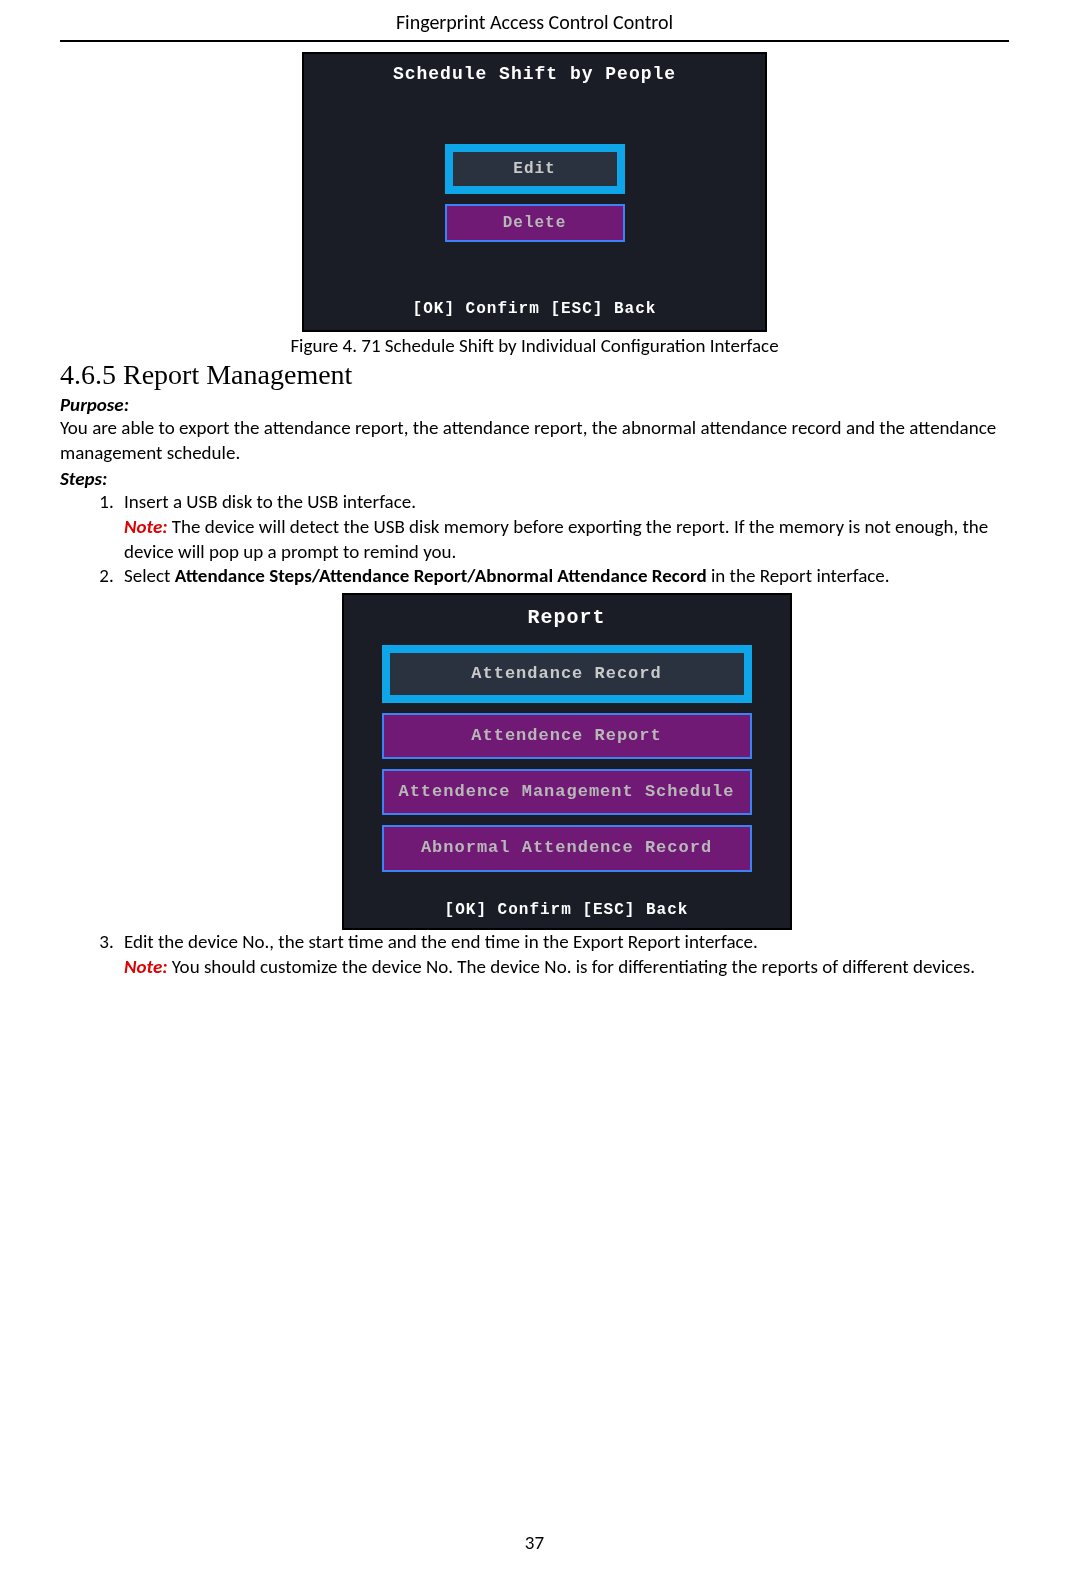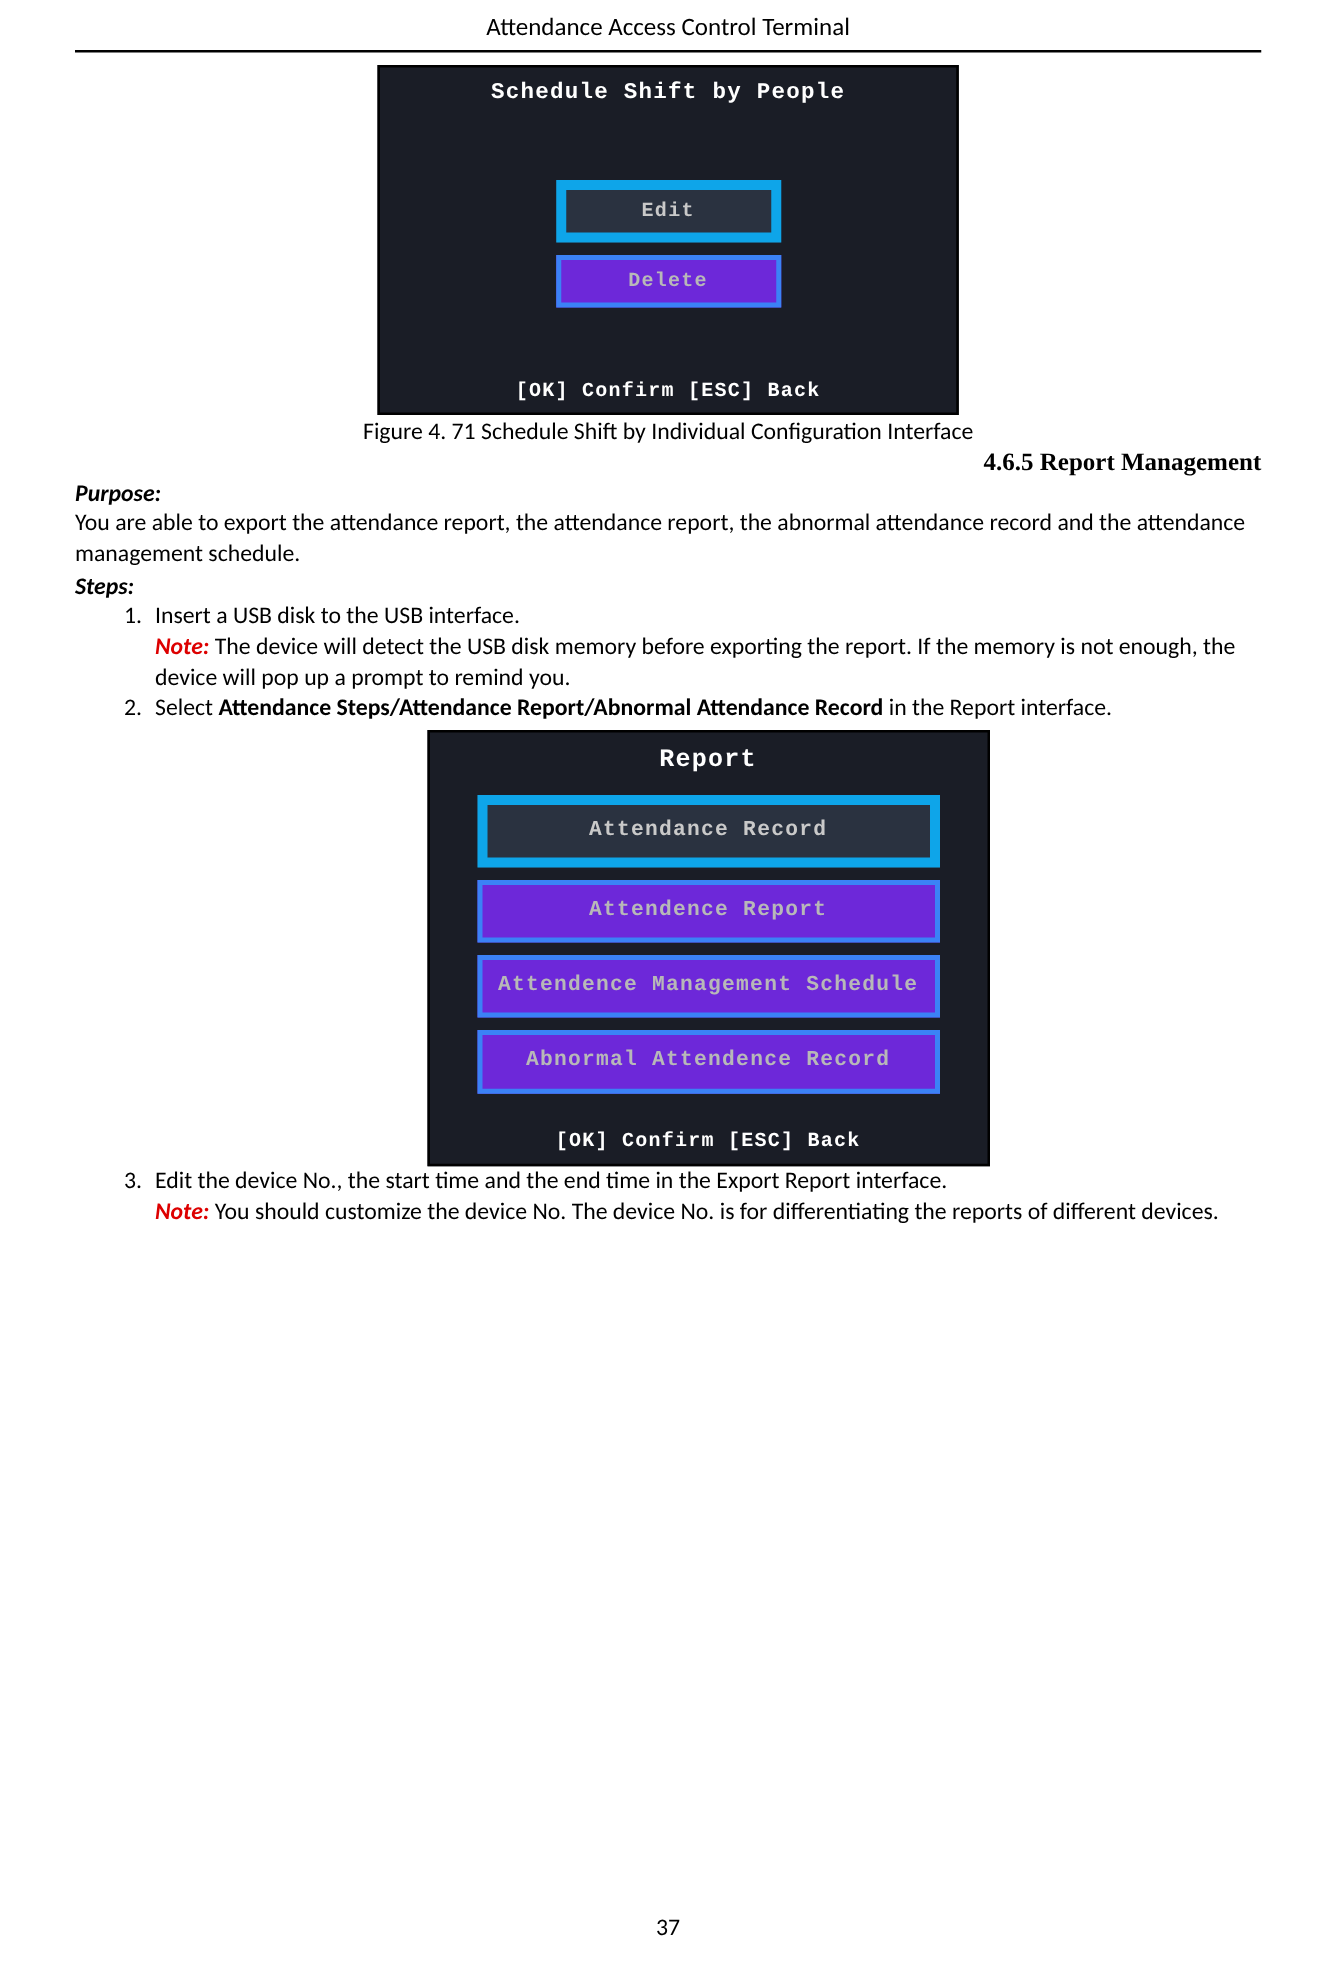--- a/index.html
+++ b/index.html
@@ -38,49 +38,48 @@
     }
     .screen-title.large {
       font-size: 20px;
       padding: 10px 0 14px 0;
     }
     .device-btn {
       display: block;
       margin: 0 auto 10px auto;
       padding: 8px 0;
       width: 180px;
-      border: 4px solid #3b82f6;
+      border: 2px solid #3b82f6;
       color: #b8b8b8;
       font-size: 16px;
       letter-spacing: 1px;
-      background: #6d28d9;
+      background: #701a75;
     }
     .device-btn.selected {
       border: 8px solid #0ea5e9;
       background: #2a3240;
       color: #c9c9c9;
     }
     .device-btn.wide { width: 370px; font-size: 17px; padding: 10px 0; }
     .screen-footer {
       color: #fff;
       font-size: 16px;
       letter-spacing: 1px;
       padding: 18px 0 8px 0;
     }
     .figure-caption {
       text-align: center;
       font-size: 19px;
       margin: 2px 0 0 0;
     }
     .section-heading {
       font-family: "Times New Roman", serif;
-      font-size: 20px;
-      font-weight: bold;
+      font-size: 28px;
+      font-weight: normal;
       margin: 2px 0 0 0;
-      text-align: right;
     }
     .purpose-label, .steps-label {
       font-style: italic;
       font-weight: bold;
       font-size: 19px;
       margin-top: 2px;
     }
     .body-text {
       font-size: 19px;
       line-height: 1.3;
@@ -107,21 +106,21 @@
       right: 0;
       text-align: center;
       font-size: 19px;
     }
     .spacer-sm { height: 30px; }
     .fig-block { margin-top: 4px; }
   </style>
 </head>
 <body>
 
-<div class="header">Attendance Access Control Terminal</div>
+<div class="header">Fingerprint Access Control Control</div>
 <hr class="header-rule">
 
 <div class="device-screen small">
   <div class="screen-title">Schedule Shift by People</div>
   <div class="spacer-sm"></div>
   <div class="device-btn selected">Edit</div>
   <div class="device-btn">Delete</div>
   <div class="spacer-sm"></div>
   <div class="screen-footer">[OK] Confirm   [ESC] Back</div>
 </div>

